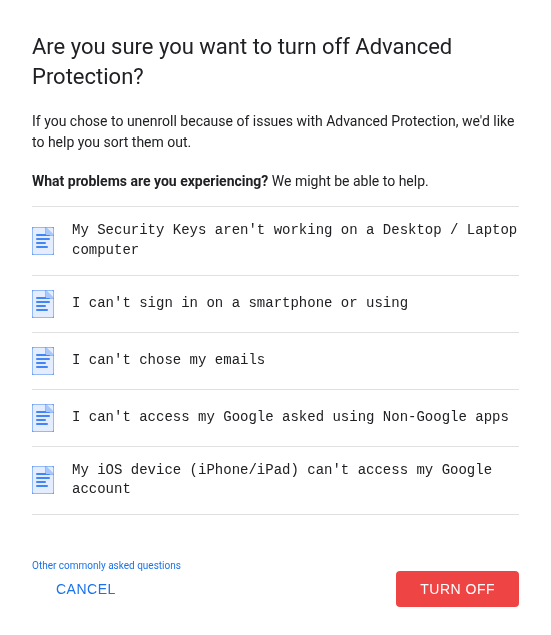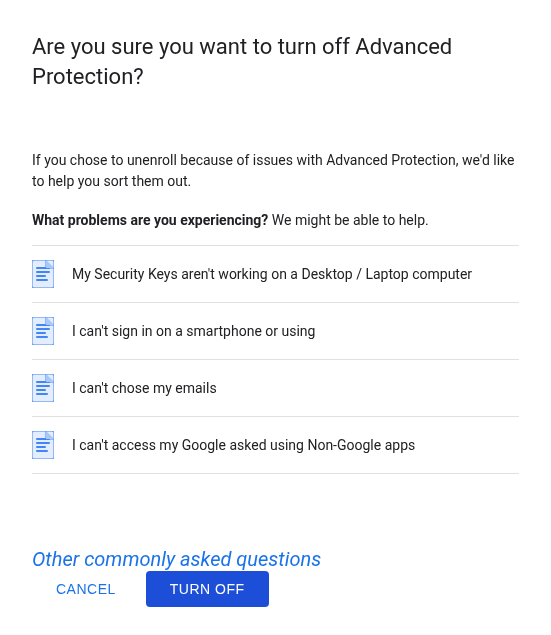--- a/index.html
+++ b/index.html
@@ -33,21 +33,20 @@
       color: #202124;
       line-height: 1.35;
       margin-bottom: 20px;
     }
 
     .dialog-subtitle {
       font-size: 14px;
       color: #202124;
       line-height: 1.5;
       margin-bottom: 18px;
-      margin-top: 39px;
     }
 
     .dialog-question {
       font-size: 14px;
       color: #202124;
       line-height: 1.5;
       margin-bottom: 14px;
     }
 
     .dialog-question strong {
@@ -60,20 +59,21 @@
       margin-bottom: 18px;
       flex: 1;
     }
 
     .list-item {
       display: flex;
       align-items: center;
       padding: 14px 0;
       border-bottom: 1px solid #e0e0e0;
       cursor: pointer;
+      font-family: Liberation Mono, monospace;
     }
 
     .list-item:first-child {
       border-top: 1px solid #e0e0e0;
     }
 
     .doc-icon {
       width: 24px;
       height: 28px;
       flex-shrink: 0;
@@ -86,51 +86,50 @@
       height: 28px;
     }
 
     .list-item-text {
       font-size: 14px;
       color: #202124;
       line-height: 1.4;
     }
 
     .other-questions-link {
-      font-size: 20px;
+      font-size: 10px;
       color: #1a73e8;
       text-decoration: none;
       display: inline-block;
       cursor: pointer;
-      font-style: italic;
     }
 
     .dialog-footer {
       display: flex;
-      justify-content: flex-start;
+      justify-content: space-between;
       align-items: center;
-      gap: 6px;
+      gap: 12px;
       margin-top: auto;
     }
 
     .btn-cancel {
       background: transparent;
       border: none;
       color: #1a73e8;
       font-size: 14px;
       font-weight: 500;
       letter-spacing: 0.5px;
       padding: 10px 24px;
       cursor: pointer;
       border-radius: 4px;
       text-transform: uppercase;
     }
 
     .btn-turnoff {
-      background: #1d4ed8;
+      background: #ef4444;
       border: none;
       color: #fff;
       font-size: 14px;
       font-weight: 500;
       letter-spacing: 0.5px;
       padding: 10px 24px;
       cursor: pointer;
       border-radius: 4px;
       text-transform: uppercase;
     }
@@ -205,20 +204,36 @@
         <rect x="4" y="7" width="14" height="2" rx="1" fill="#4285f4"></rect>
         <rect x="4" y="11" width="14" height="2" rx="1" fill="#4285f4"></rect>
         <rect x="4" y="15" width="10" height="2" rx="1" fill="#4285f4"></rect>
         <rect x="4" y="19" width="12" height="2" rx="1" fill="#4285f4"></rect>
         <path d="M14 0 L22 8 L14 8 Z" fill="#4285f4" opacity="0.3"></path>
         <path d="M14 0 L14 8 L22 8" fill="none" stroke="#4285f4" stroke-width="1"></path>
         <path d="M14 0 L14 8 L22 8 L14 0 Z" fill="#a8c7fa"></path>
       </svg>
     </div>
         <span class="list-item-text">I can't access my Google asked using Non-Google apps</span>
+      </li>
+      <li class="list-item">
+        <div class="doc-icon">
+      <svg viewBox="0 0 22 28" fill="none" xmlns="http://www.w3.org/2000/svg">
+        <rect x="0" y="0" width="22" height="28" rx="2" fill="#4285f4" opacity="0.15"></rect>
+        <rect x="0" y="0" width="22" height="28" rx="2" fill="none" stroke="#4285f4" stroke-width="1"></rect>
+        <rect x="4" y="7" width="14" height="2" rx="1" fill="#4285f4"></rect>
+        <rect x="4" y="11" width="14" height="2" rx="1" fill="#4285f4"></rect>
+        <rect x="4" y="15" width="10" height="2" rx="1" fill="#4285f4"></rect>
+        <rect x="4" y="19" width="12" height="2" rx="1" fill="#4285f4"></rect>
+        <path d="M14 0 L22 8 L14 8 Z" fill="#4285f4" opacity="0.3"></path>
+        <path d="M14 0 L14 8 L22 8" fill="none" stroke="#4285f4" stroke-width="1"></path>
+        <path d="M14 0 L14 8 L22 8 L14 0 Z" fill="#a8c7fa"></path>
+      </svg>
+    </div>
+        <span class="list-item-text">My iOS device (iPhone/iPad) can't access my Google account</span>
       </li>
     </ul>
 
   <a class="other-questions-link" href="#">Other commonly asked questions</a>
 
   <div class="dialog-footer">
     <button class="btn-cancel">CANCEL</button>
     <button class="btn-turnoff">TURN OFF</button>
   </div>
 

